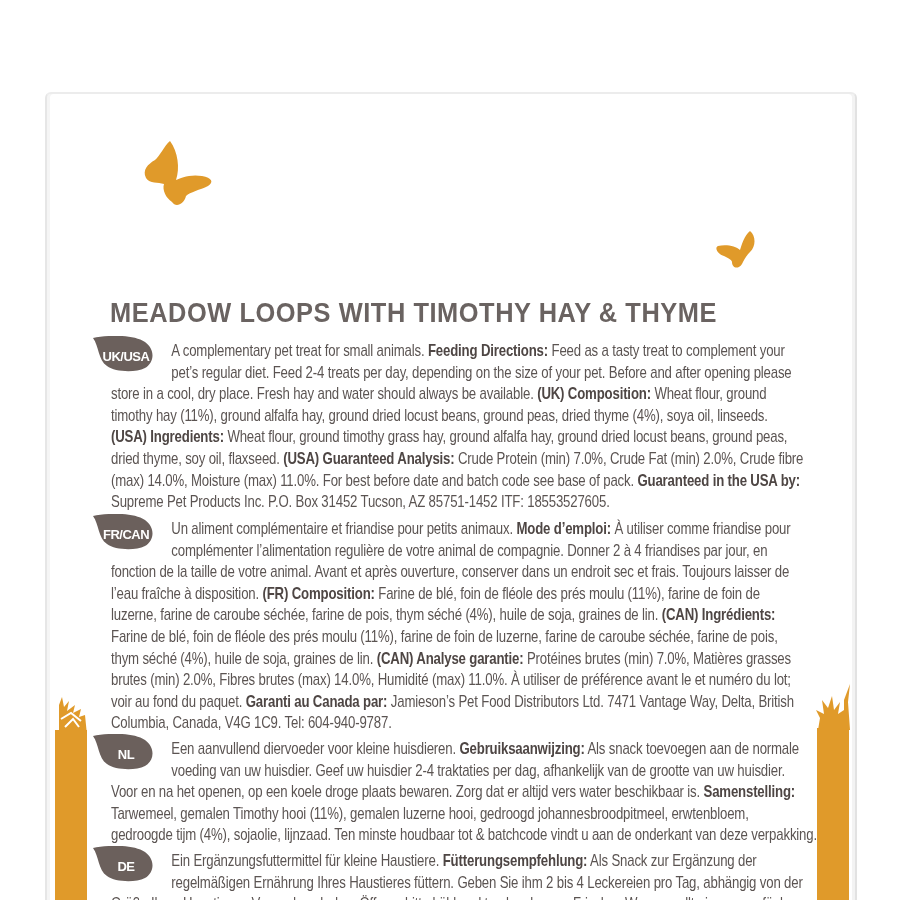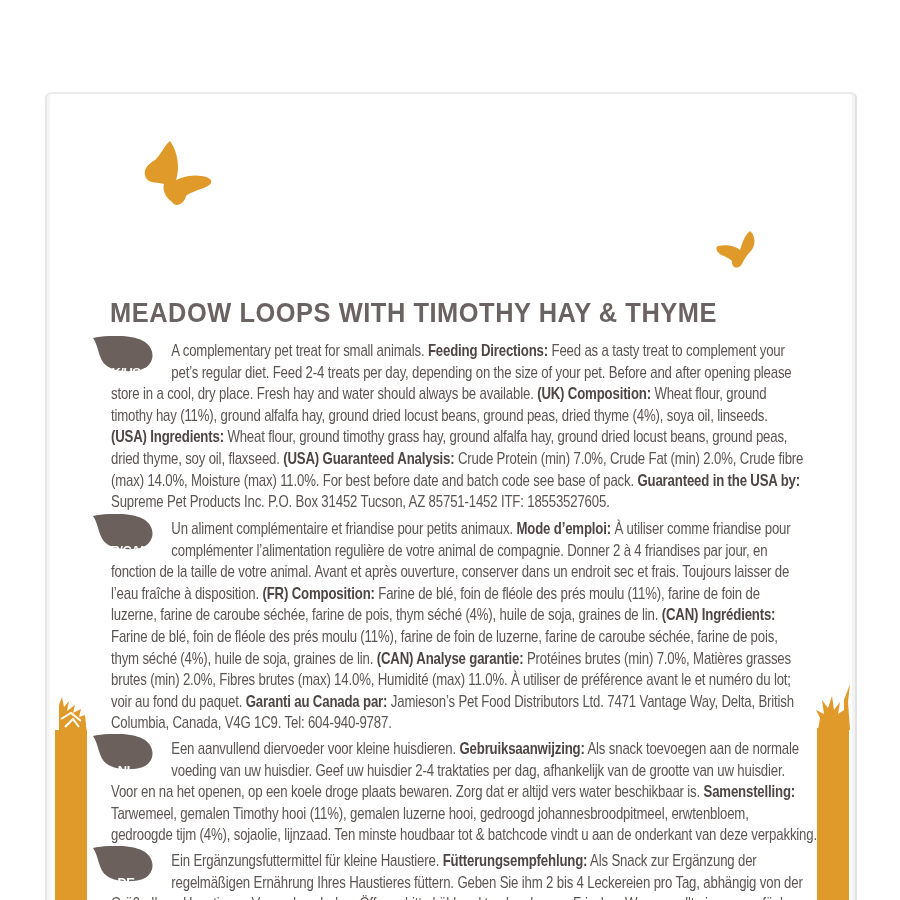--- a/index.html
+++ b/index.html
@@ -31,21 +31,21 @@
     font-weight:bold; font-size:27px; letter-spacing:0.6px;
     color:#6a6361; white-space:nowrap;
     transform-origin:left top; transform:scaleX(0.94);
   }
   .section { position:absolute; left:111px; width:700px; }
   .badge {
     position:absolute; left:-18px; top:-4px; width:62px; height:36px;
   }
   .badge svg { position:absolute; left:0; top:0; }
   .badge-label {
-    position:absolute; left:0; top:16px; width:62px; height:36px;
+    position:absolute; left:0; top:0; width:62px; height:36px;
     display:flex; align-items:center; justify-content:center;
     color:#ffffff; font-weight:bold; font-size:13px; letter-spacing:-0.5px;
     padding-top:4px; padding-left:4px; box-sizing:border-box;
   }
   .text-wrap {
     position:absolute; left:0; top:0; width:860px;
     transform-origin:left top; transform:scaleX(0.815);
   }
   .line {
     height:21.6px; line-height:21.6px; font-size:16.2px; color:#5b5452;

